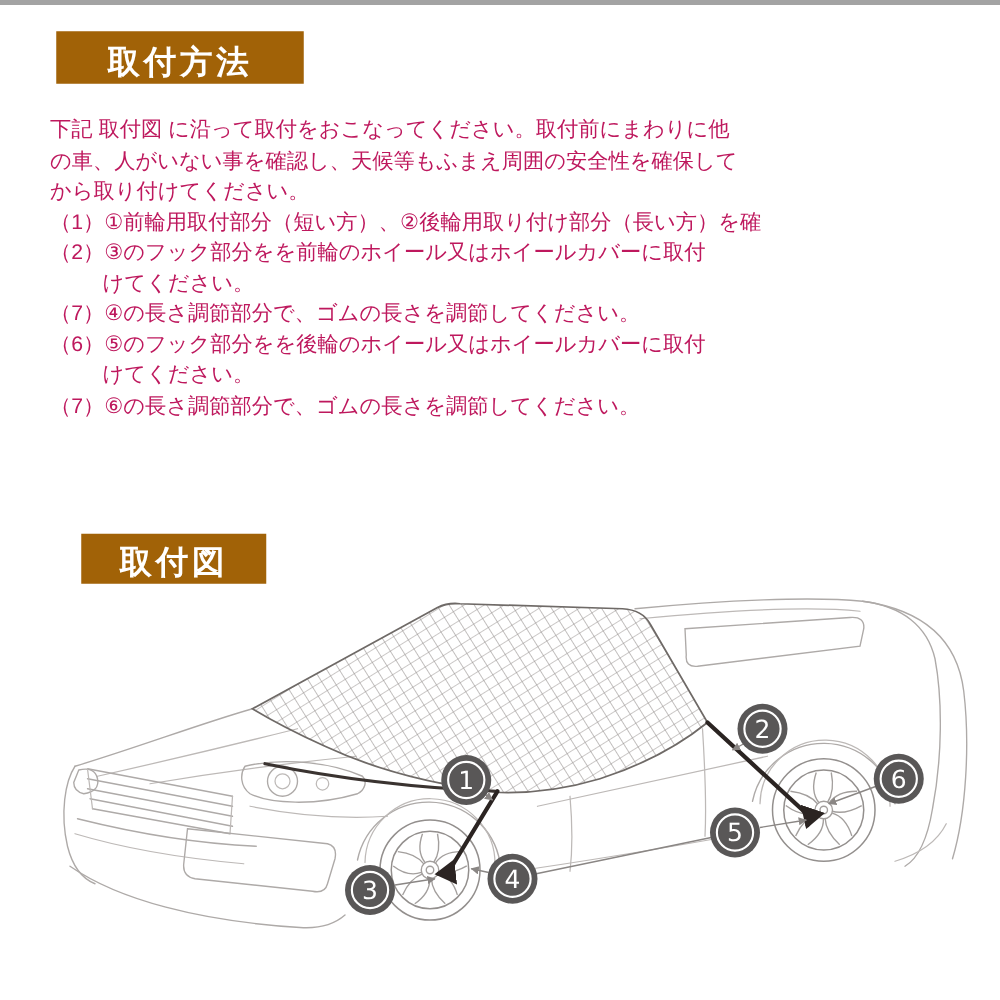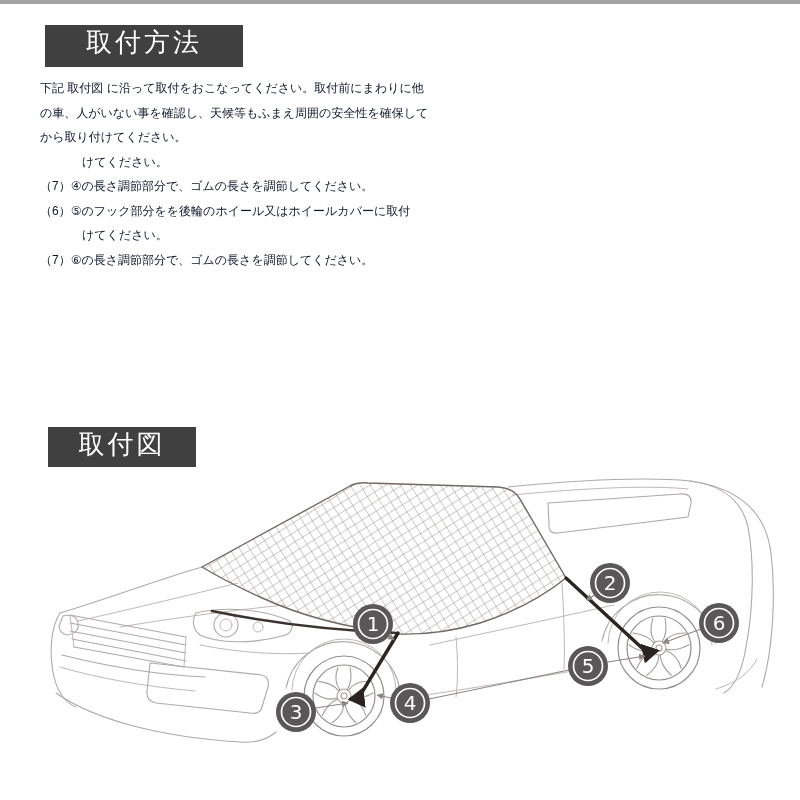--- a/index.html
+++ b/index.html
@@ -4,29 +4,29 @@
 <style>
   html,body{margin:0;padding:0;}
   body{
     width:800px;height:800px;position:relative;overflow:hidden;
     background:#ffffff;
     font-family:"Liberation Sans","DejaVu Sans",sans-serif;
     color:#595757;
   }
   .topbar{position:absolute;left:0;top:0;width:800px;height:4px;background:#a3a3a3;}
   .hdr{
-    position:absolute;background:#404040;color:#ffffff;
-    font-weight:normal;font-size:26px;letter-spacing:3px;
-    display:flex;align-items:flex-start;justify-content:center;
+    position:absolute;background:#a16207;color:#ffffff;
+    font-weight:bold;font-size:26px;letter-spacing:3px;
+    display:flex;align-items:flex-end;justify-content:center;
   }
   #hdr-method{left:45px;top:25px;width:198px;height:42px;}
-  #hdr-diagram{left:48px;top:427px;width:148px;height:40px;}
+  #hdr-diagram{left:65px;top:427px;width:148px;height:40px;}
   #instructions{
-    position:absolute;left:40px;top:76px;width:620px;
-    font-size:12px;line-height:24.5px;color:#0f172a;
+    position:absolute;left:40px;top:92px;width:620px;
+    font-size:17px;line-height:24.5px;color:#be185d;
   }
   .iline{white-space:nowrap;}
   .iline.cont{padding-left:42px;}
   #diagram-svg{position:absolute;left:0;top:455px;width:800px;height:345px;}
   .carline{fill:none;stroke:#aeaaa8;stroke-width:1.1;stroke-linecap:round;}
   .carline2{fill:none;stroke:#bdb9b7;stroke-width:1;stroke-linecap:round;}
   .wheel{fill:none;stroke:#938f8d;stroke-width:1.2;}
   .spoke{fill:none;stroke:#a39f9d;stroke-width:1.1;}
   .cord{fill:none;stroke:#2b2422;stroke-width:3.4;stroke-linecap:round;}
   .cowl{fill:none;stroke:#3a3330;stroke-width:2.6;stroke-linecap:round;}
@@ -40,20 +40,22 @@
 <div class="topbar"></div>
 
 <div class="hdr" id="hdr-method">
   <span>取付方法</span>
 </div>
 
 <div id="instructions">
     <div class="iline">下記 取付図 に沿って取付をおこなってください。取付前にまわりに他</div>
     <div class="iline">の車、人がいない事を確認し、天候等もふまえ周囲の安全性を確保して</div>
     <div class="iline">から取り付けてください。</div>
+    <div class="iline">（1）①前輪用取付部分（短い方）、②後輪用取り付け部分（長い方）を確</div>
+    <div class="iline">（2）③のフック部分をを前輪のホイール又はホイールカバーに取付</div>
     <div class="iline cont">けてください。</div>
     <div class="iline">（7）④の長さ調節部分で、ゴムの長さを調節してください。</div>
     <div class="iline">（6）⑤のフック部分をを後輪のホイール又はホイールカバーに取付</div>
     <div class="iline cont">けてください。</div>
     <div class="iline">（7）⑥の長さ調節部分で、ゴムの長さを調節してください。</div>
   </div>
 
 <div class="hdr" id="hdr-diagram">
   <span>取付図</span>
 </div>

